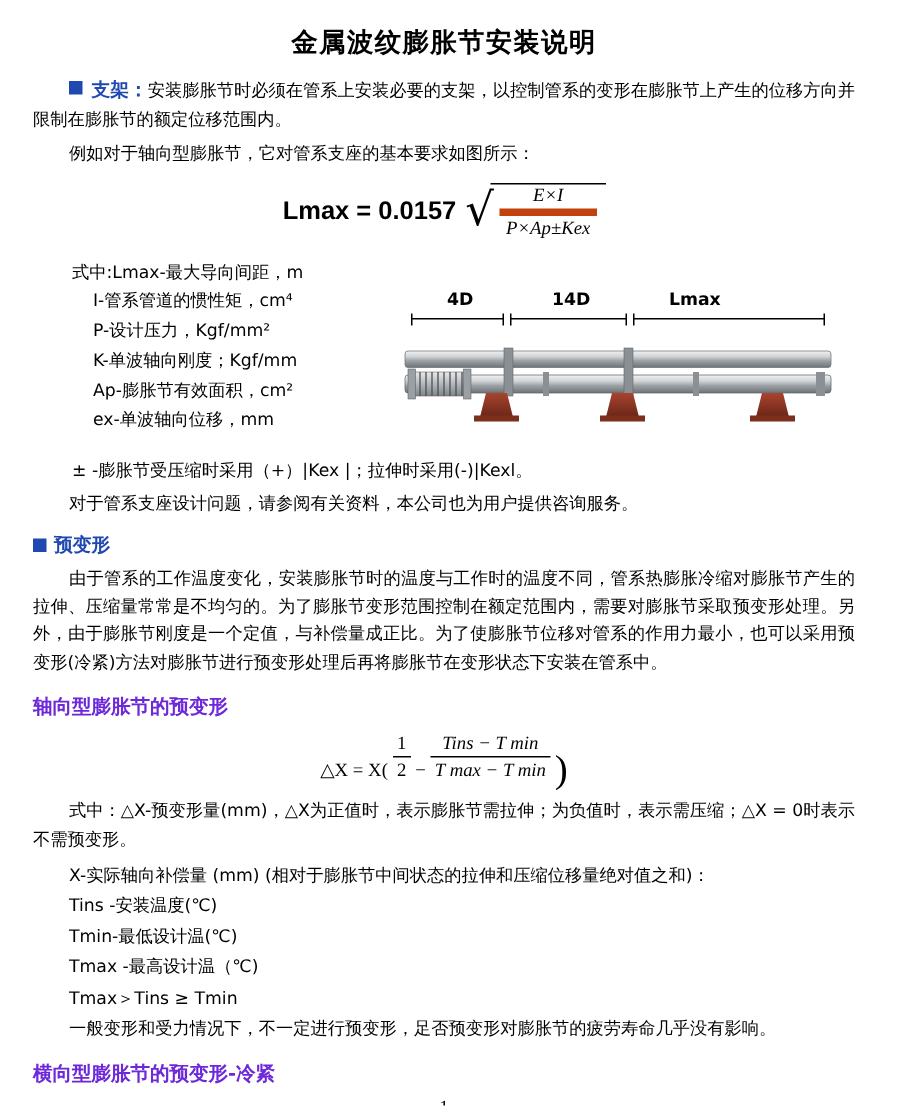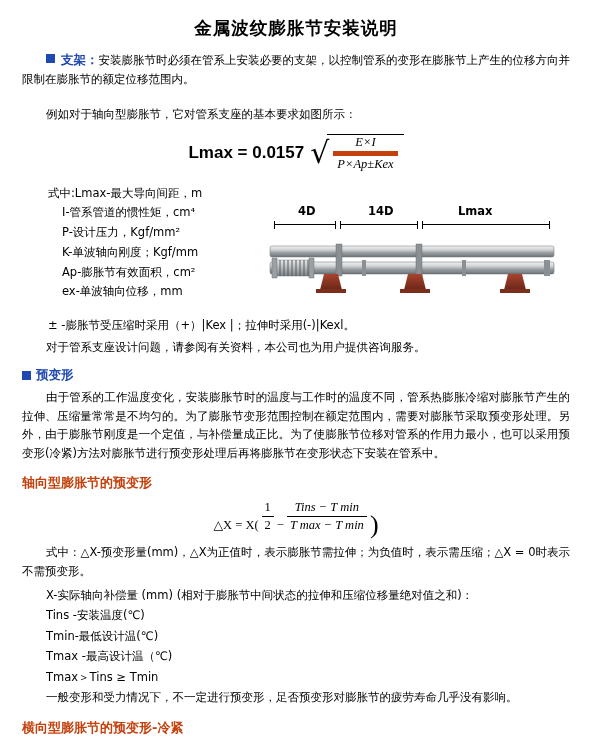--- a/index.html
+++ b/index.html
@@ -49,41 +49,41 @@
   .sec-head .sq {
     display: inline-block;
     width: 9px;
     height: 9px;
     background: #1f49b0;
     margin-right: 5px;
   }
   .inline-head-para {
     font-size: 11.5px;
     line-height: 1.62;
-    margin: 0 0 16px 0;
+    margin: 0 0 4px 0;
     text-align: justify;
     text-indent: 24px;
   }
   .blue-sq {
     display: inline-block;
     width: 9px;
     height: 9px;
     background: #1f49b0;
     margin-right: 6px;
     vertical-align: 1px;
   }
   .blue-bold {
     color: #1f49b0;
     font-weight: bold;
     font-size: 12.5px;
   }
   .sub-head {
     font-size: 13px;
     font-weight: bold;
-    color: #c2410c;
+    color: #6d28d9;
     margin: 12px 0 6px 0;
   }
   .formula-wrap {
     display: flex;
     justify-content: center;
     margin: 10px 0 8px 0;
   }
   .formula-box {
     font-family: "Liberation Serif", "DejaVu Serif", serif;
     font-size: 12.5px;
@@ -261,21 +261,21 @@
         <div class="line l1">K-单波轴向刚度；Kgf/mm</div>
         <div class="line l1">Ap-膨胀节有效面积，cm²</div>
         <div class="line l1">ex-单波轴向位移，mm</div>
       </div>
     </div>
     <div class="right">
       <div class="diagram">
         <div class="labels">
           <span style="left:36px;">4D</span>
           <span style="left:106px;">14D</span>
-          <span style="left:196px;">Lmax</span>
+          <span style="left:184px;">Lmax</span>
         </div>
         <div class="dim-line" style="left:12px; top:20px; width:62px;"></div>
         <div class="dim-line" style="left:78px; top:20px; width:78px;"></div>
         <div class="dim-line" style="left:160px; top:20px; width:128px;"></div>
 
         <svg class="pipe-art" viewBox="0 0 300 70">
           <defs>
             <linearGradient id="pipeg" x1="0" y1="0" x2="0" y2="1">
               <stop offset="0%" stop-color="#f2f2f2"></stop>
               <stop offset="35%" stop-color="#cfd2d4"></stop>

